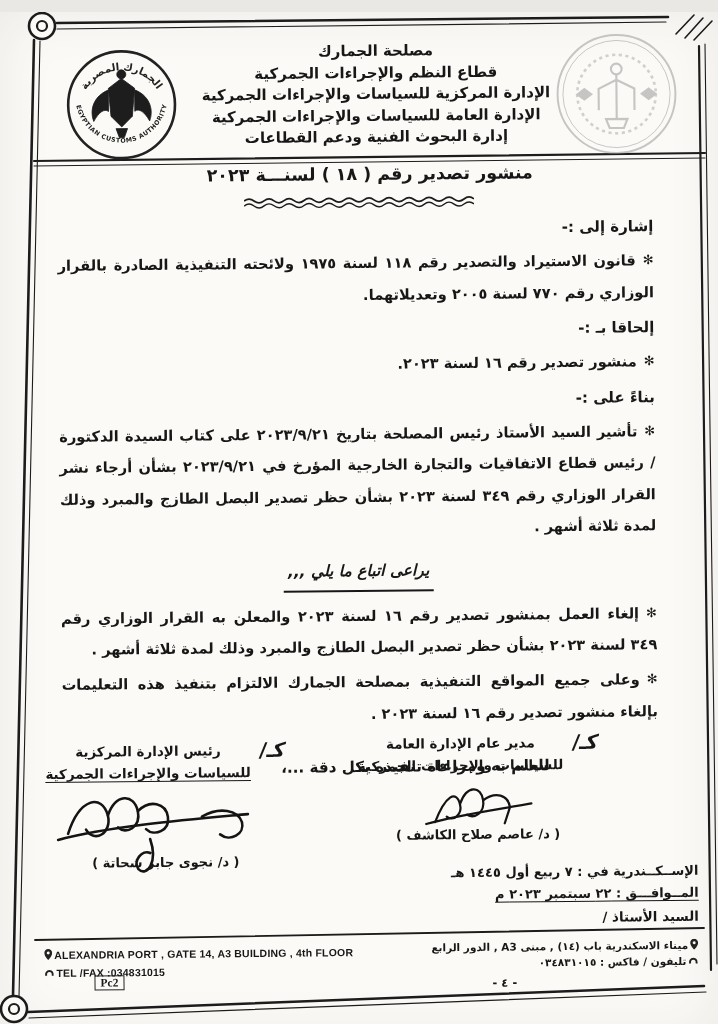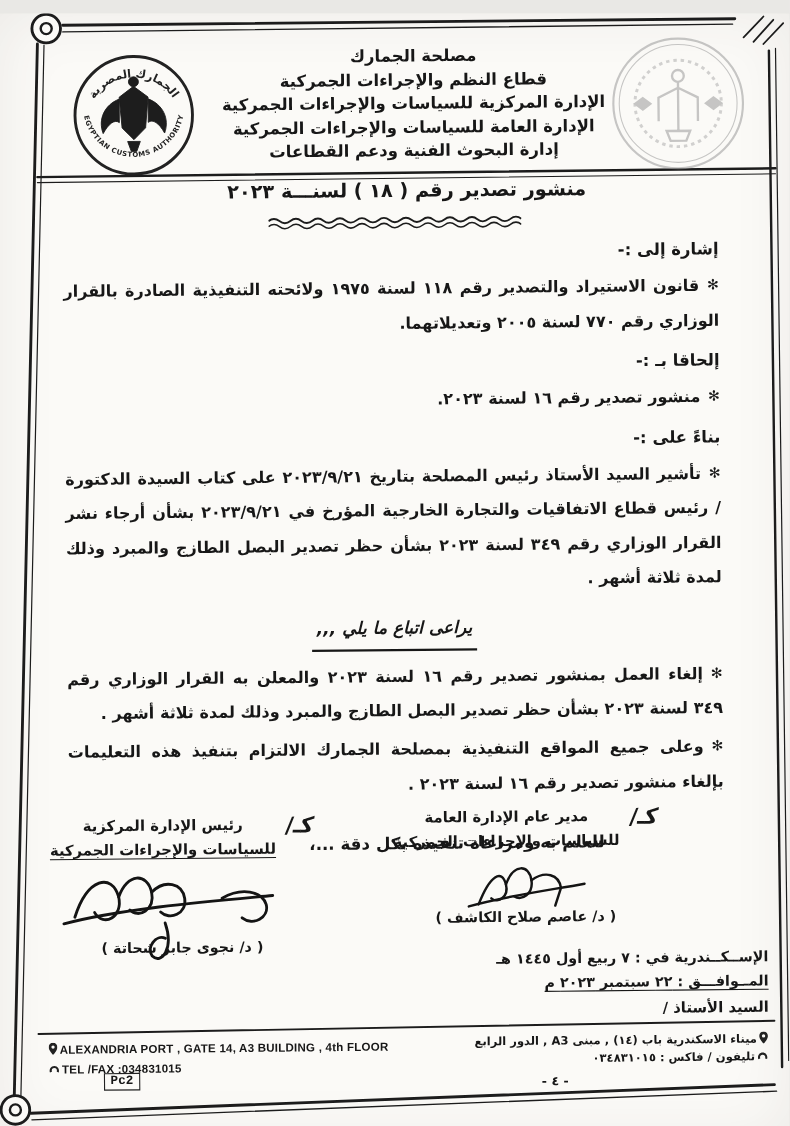--- a/index.html
+++ b/index.html
@@ -47,21 +47,21 @@
             font-size:13px;font-weight:bold;line-height:1.7;}
   .addressee{font-size:13.5px;margin-top:1px;}
 
   
   .footer-ar{position:absolute;top:929px;right:22px;direction:rtl;text-align:right;
              font-size:10.5px;font-weight:bold;line-height:1.5;}
   .footer-en{position:absolute;top:931px;left:38px;font-family:"Liberation Sans",sans-serif;
              font-size:10.5px;font-weight:bold;line-height:1.75;letter-spacing:.2px;}
   .page-num{position:absolute;top:965px;left:488px;font-size:11.5px;font-weight:bold;direction:rtl;}
   .pc2{position:absolute;top:961px;left:90px;border:1.6px solid #222;padding:0 5px 1px;
-       font-family:Liberation Mono, monospace;font-size:11.5px;font-weight:bold;}
+       font-family:Liberation Serif, serif;font-size:11.5px;font-weight:bold;}
   .mini-icon{display:inline-block;vertical-align:-1px;margin:0 2px;}
 </style>
 </head>
 <body>
 
 <div class="page">
 
   <svg class="border-svg" width="718" height="1024" viewBox="0 0 718 1024">
     <g stroke="#1c1c1c" fill="none" stroke-linecap="round">
       <path d="M57,11 L668,5" stroke-width="2.6"></path>

